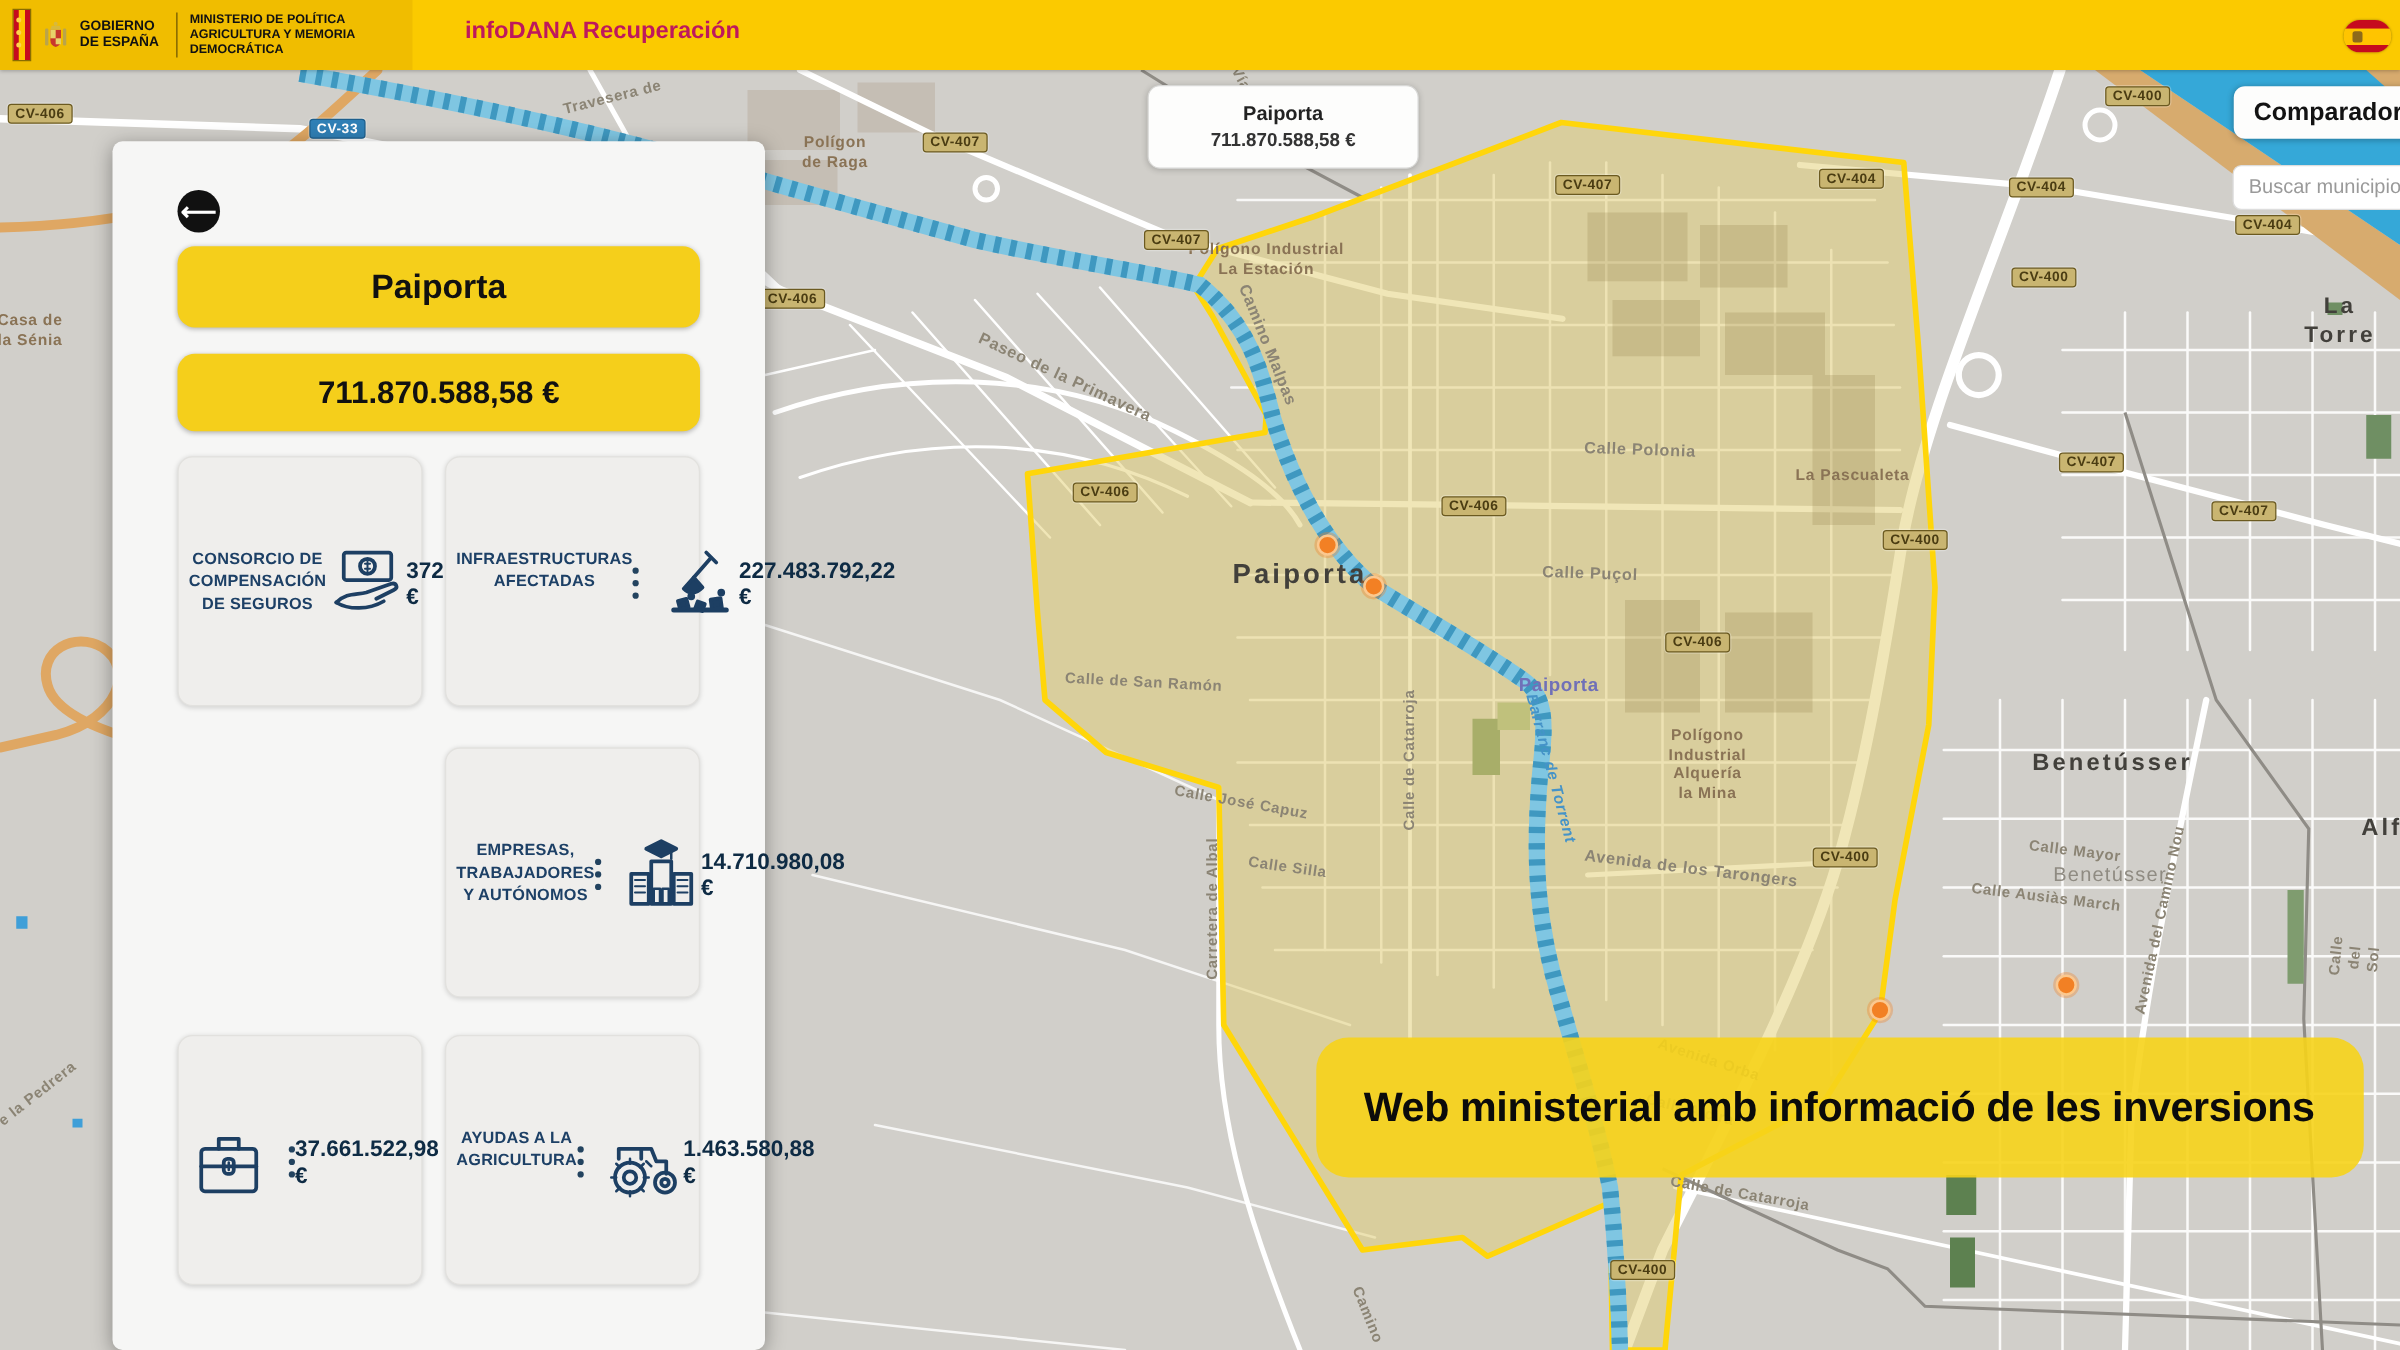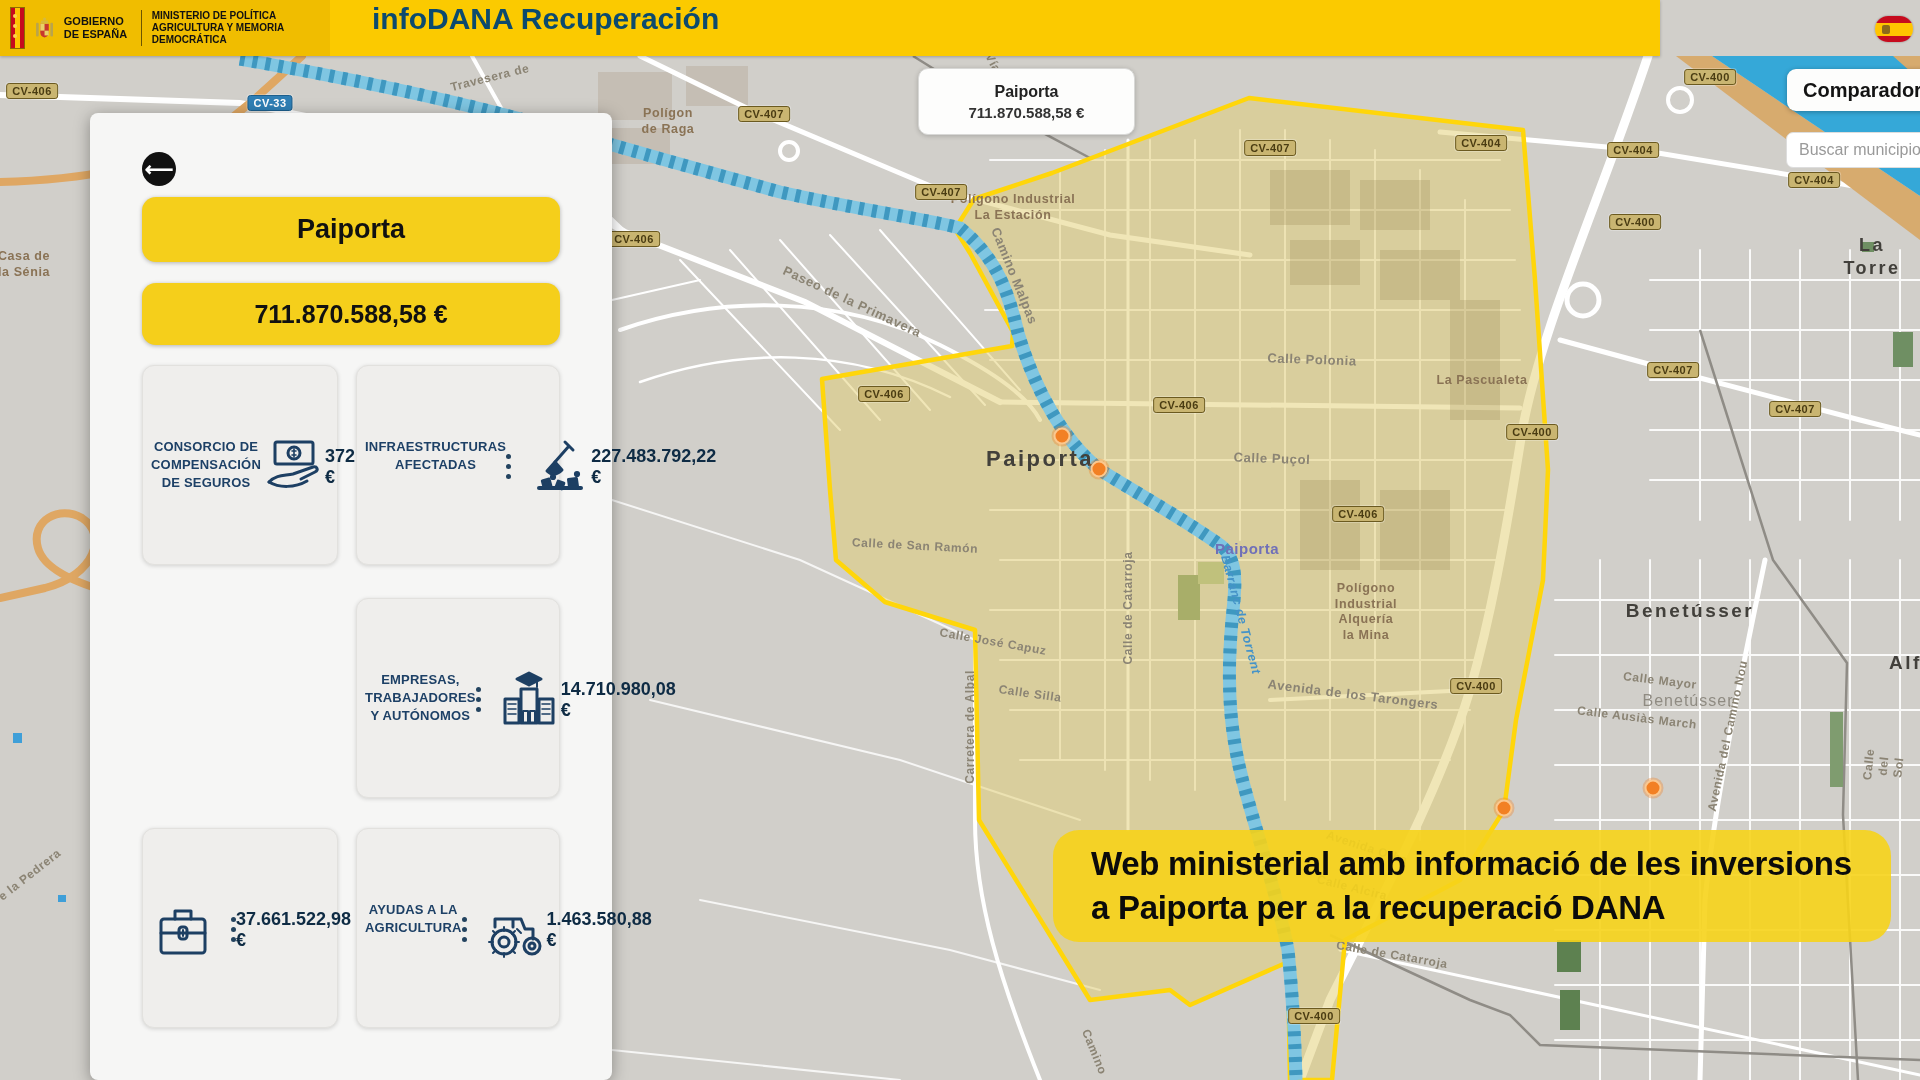--- a/index.html
+++ b/index.html
@@ -16,33 +16,33 @@
   .lbl.place{color:#8f8b82;font-size:16px;font-weight:400;letter-spacing:1px;}
   .lbl.water{color:#4593c8;font-size:12.5px;font-weight:600;font-style:italic;}
   .badge{position:absolute;transform:translate(-50%,-50%);background:#c9b571;color:#4a3c12;
          border:1.5px solid #6b5a20;border-radius:3px;font-size:11px;font-weight:700;
          padding:1px 5px;letter-spacing:.5px;box-shadow:0 0 0 1px rgba(255,255,255,.25);}
   .badge.blue{background:#2f7fb5;color:#fff;border-color:#1d5f8d;}
   .marker{position:absolute;width:13px;height:13px;border-radius:50%;background:#f28024;
           border:2px solid #fbc88f;box-shadow:0 0 0 2px rgba(242,128,36,.35);
           transform:translate(-50%,-50%);pointer-events:auto;}
   
-  .header{position:absolute;left:0;top:0;width:1660px;height:56px;background:#fbca00;z-index:30;
+  .header{position:absolute;left:0;top:0;width:1920px;height:56px;background:#fbca00;z-index:30;
           box-shadow:0 1px 3px rgba(0,0,0,.25);text-decoration:underline;}
   .gov-block{position:absolute;left:0;top:0;height:56px;width:330px;background:#f0bd00;
              display:flex;align-items:center;gap:10px;padding-left:10px;box-sizing:border-box;}
   .mini-flag{width:24px;height:40px;display:flex;border:1px solid #8a6d00;}
   .mini-flag .r1{width:30%;background:#c60b1e;position:relative;}
   .mini-flag .r1 i{position:absolute;left:2px;width:4px;height:4px;background:#ffd34d;border-radius:50%;}
   .mini-flag .y{width:44%;background:#ffc400;}
   .mini-flag .r2{width:26%;background:#c60b1e;}
   .gov-text{font-size:11px;font-weight:700;color:#111;line-height:1.15;}
   .min-text{font-size:10px;font-weight:700;color:#111;line-height:1.2;border-left:1px solid rgba(0,0,0,.55);
             padding-left:10px;}
-  .app-title{position:absolute;left:372px;top:2px;font-size:30px;font-weight:700;color:#0c4a6e;z-index:31;}
+  .app-title{position:absolute;left:372px;top:14px;font-size:19px;font-weight:700;color:#be185d;z-index:31;}
   .flag-pill{position:absolute;left:1875px;top:16px;width:38px;height:26px;border-radius:13px;overflow:hidden;
              z-index:31;box-shadow:0 0 2px rgba(0,0,0,.4);cursor:pointer;}
   .flag-pill .s1{height:25%;background:#c60b1e;}
   .flag-pill .s2{height:50%;background:#ffc400;position:relative;}
   .flag-pill .s2 i{position:absolute;left:7px;top:2px;width:8px;height:9px;background:#8d6a1a;border-radius:2px;}
   .flag-pill .s3{height:25%;background:#c60b1e;}
   
   .comparator{position:absolute;left:1787px;top:69px;width:230px;height:42px;background:#fdfdfc;
               border-radius:9px;box-shadow:0 1px 5px rgba(0,0,0,.3);z-index:10;display:flex;
               align-items:center;padding-left:16px;box-sizing:border-box;font-size:20px;font-weight:700;
@@ -476,16 +476,15 @@
             <path d="M34,30 l4,4" stroke-width="2"></path>
           </svg>
         </span>
       </div>
       <div class="val">1.463.580,88 €</div>
     </div>
   </div>
 
   <div class="caption">
     <div>Web ministerial amb informació de les inversions</div>
-    <div>a Paiporta per a la recuperació DANA</div>
   </div>
 
 </div>
 
 </body></html>

